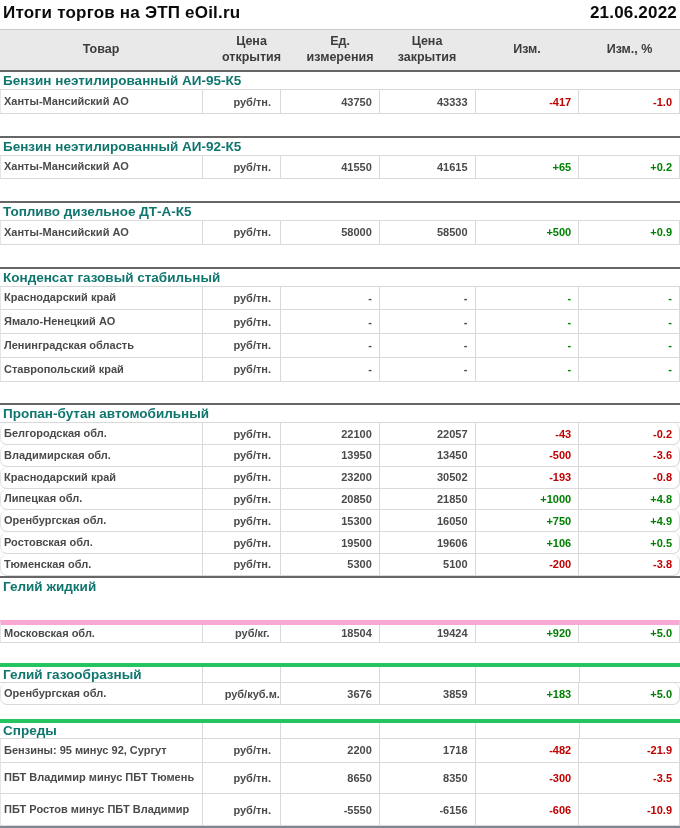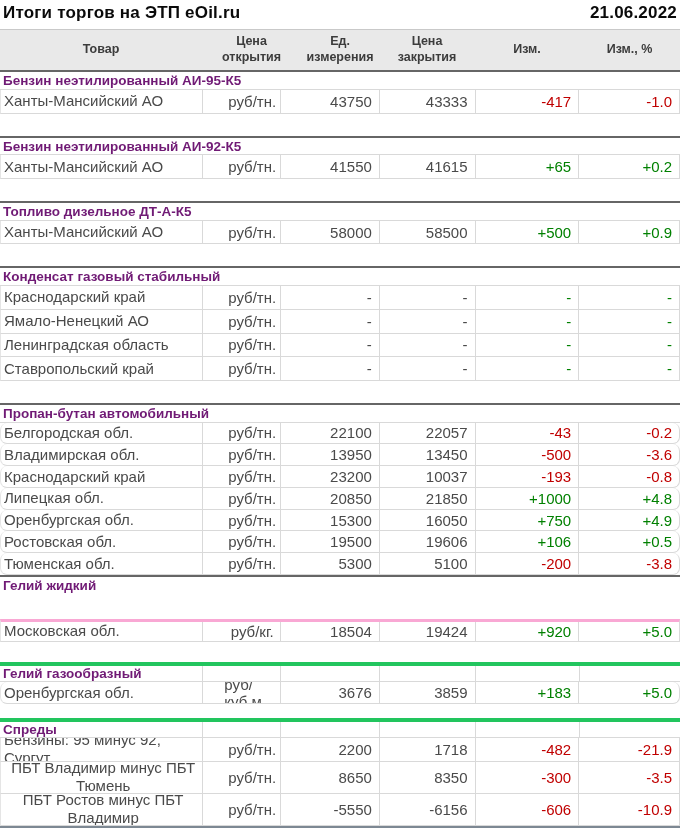--- a/index.html
+++ b/index.html
@@ -36,40 +36,41 @@
   .col-unit    { width: 78px; padding-left: 21px; }
   .col-open    { width: 99px; }
   .col-close   { width: 96px; }
   .col-chg     { width: 104px; }
   .col-pct     { width: 101px; padding-left: 37px; }
 
   
   .sec {
     height: 20px;
     display: flex; align-items: center;
-    font-size: 13.5px; font-weight: bold; color: #701a75;
+    font-size: 13.5px; font-weight: bold; color: #0f766e;
     padding-left: 3px;
     border-top: 2px solid #666666;
     border-bottom: 1px solid #d9d9d9;
     white-space: nowrap;
   }
   .sec.no-bottom { border-bottom: none; }
   .sec.grid { border-top: 4px solid #22c55e; padding-left: 0; }
   .sec.grid .c { height: 100%; display: flex; align-items: center; }
   .sec.grid .col-product { padding-left: 3px; }
   .sec.grid .c + .c { border-left: 1px solid #d9d9d9; }
 
   
   .row {
     display: flex; align-items: stretch;
     border-bottom: 1px solid #d9d9d9;
     border-left: 1px solid #e5e5e5;
     border-right: 1px solid #d9d9d9;
-    font-size: 15px; color: #4a4a4a;
+    font-size: 11px; color: #4a4a4a;
     height: 24px;
+    font-weight: bold;
   }
   .row .c { display: flex; align-items: center; }
   .row .c + .c { border-left: 1px solid #d9d9d9; }
   .row .col-product { padding-left: 3px; line-height: 1.2; }
   .row .col-unit { justify-content: center; }
   .row .num { justify-content: flex-end; padding-right: 7px; }
   .row.h22 { height: 22px; border-radius: 7px; }
   .row.two { height: 32px; text-align: center; }
   .row.two .col-product { white-space: normal; }
   .neg { color: #c00000; }
@@ -184,21 +185,21 @@
     <div class="c col-unit">руб/тн.</div>
     <div class="c col-open num">13950</div>
     <div class="c col-close num">13450</div>
     <div class="c col-chg num neg">-500</div>
     <div class="c col-pct num neg">-3.6</div>
   </div>
   <div class="row h22">
     <div class="c col-product">Краснодарский край</div>
     <div class="c col-unit">руб/тн.</div>
     <div class="c col-open num">23200</div>
-    <div class="c col-close num">10037</div>
+    <div class="c col-close num">30502</div>
     <div class="c col-chg num neg">-193</div>
     <div class="c col-pct num neg">-0.8</div>
   </div>
   <div class="row h22">
     <div class="c col-product">Липецкая обл.</div>
     <div class="c col-unit">руб/тн.</div>
     <div class="c col-open num">20850</div>
     <div class="c col-close num">21850</div>
     <div class="c col-chg num pos">+1000</div>
     <div class="c col-pct num pos">+4.8</div>
@@ -223,21 +224,21 @@
     <div class="c col-product">Тюменская обл.</div>
     <div class="c col-unit">руб/тн.</div>
     <div class="c col-open num">5300</div>
     <div class="c col-close num">5100</div>
     <div class="c col-chg num neg">-200</div>
     <div class="c col-pct num neg">-3.8</div>
   </div>
 
   <div class="sec no-bottom">Гелий жидкий</div>
   <div class="gap-sm"></div>
-  <div class="row" style="border-top:3px solid #f9a8d4;margin-top:6px;">
+  <div class="row" style="border-top:5px solid #f9a8d4;margin-top:6px;">
     <div class="c col-product">Московская обл.</div>
     <div class="c col-unit">руб/кг.</div>
     <div class="c col-open num">18504</div>
     <div class="c col-close num">19424</div>
     <div class="c col-chg num pos">+920</div>
     <div class="c col-pct num pos">+5.0</div>
   </div>
   <div class="gap-20"></div>
 
   <div class="sec grid">

